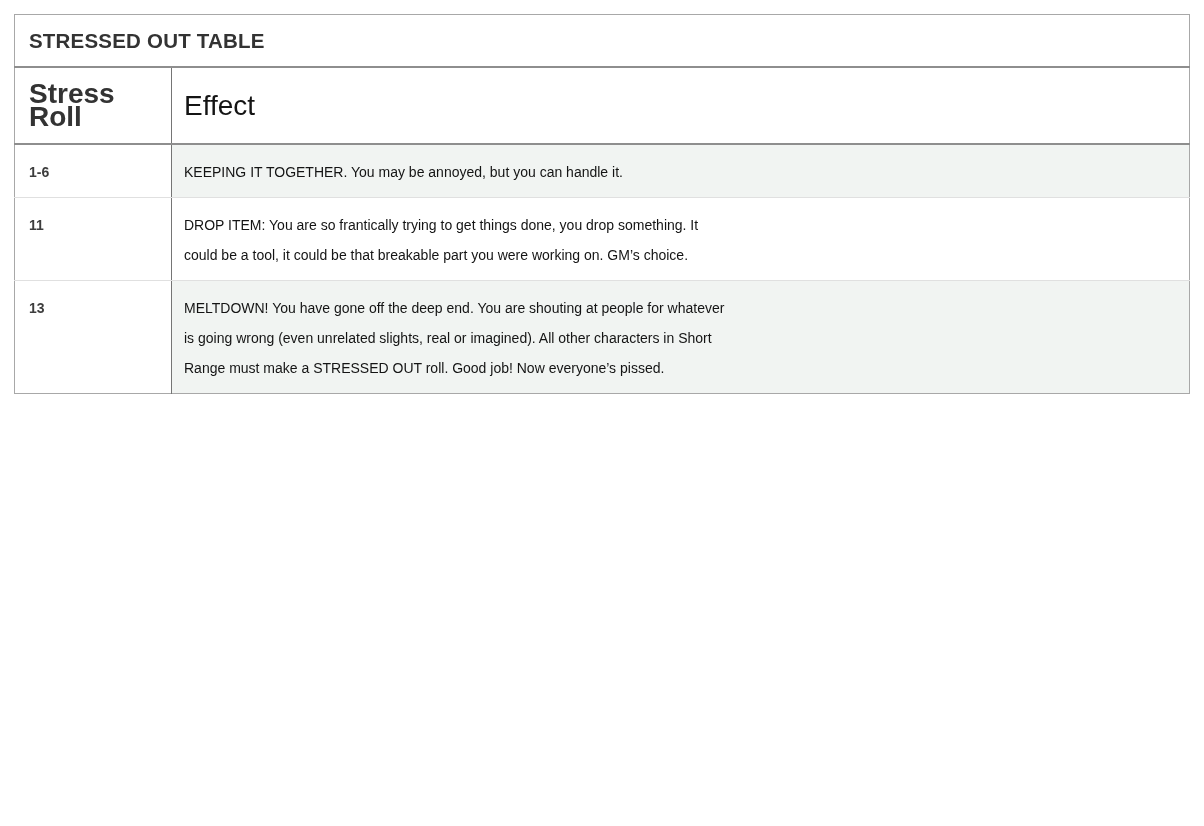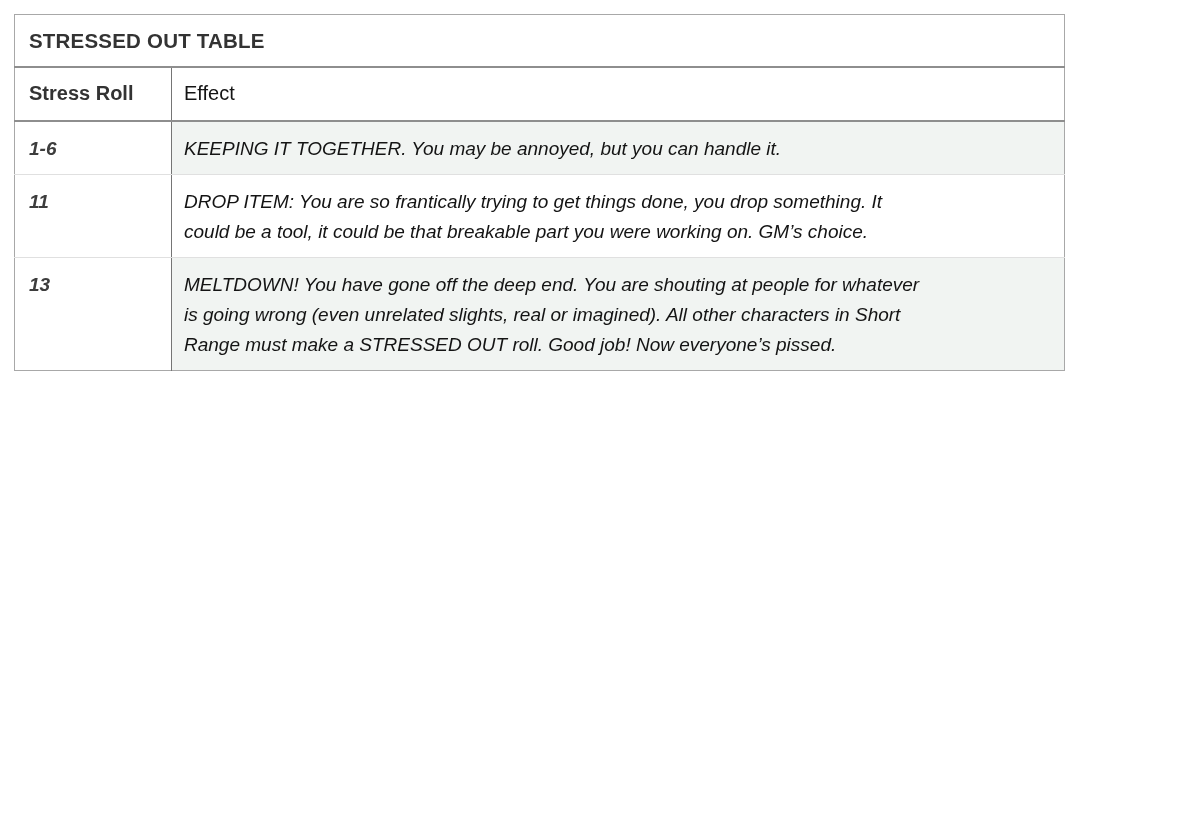--- a/index.html
+++ b/index.html
@@ -8,21 +8,21 @@
     background: #ffffff;
     width: 1204px;
     height: 826px;
     font-family: "Liberation Sans", sans-serif;
     -webkit-font-smoothing: antialiased;
   }
   .stress-table {
     position: absolute;
     left: 14px;
     top: 14px;
-    width: 1051px;
+    width: 1176px;
     border-collapse: collapse;
     border: 1px solid var(--border_outer, #a8a8a8);
     color: var(--text_primary, #141414);
     table-layout: fixed;
   }
   col.col-roll { width: 157px; }
 
   
   .title-cell {
     text-align: left;
@@ -31,44 +31,43 @@
     color: var(--text_secondary, #333333);
     padding: 14px 14px 13px 14px;
     border-bottom: 2px solid var(--rule_dark, #8e8e8e);
     letter-spacing: 0.2px;
     line-height: 24px;
   }
 
   
   .header-row th {
     text-align: left;
-    font-size: 20px;
+    font-size: 28px;
     padding: 14px 12px 15px 12px;
     border-bottom: 2px solid var(--rule_dark, #8e8e8e);
     line-height: 23px;
   }
   .head-roll {
     font-weight: bold;
     color: var(--text_secondary, #333333);
     padding-left: 14px !important;
     border-right: 1px solid var(--divider_dark, #757575);
   }
   .head-effect {
     font-weight: normal;
     color: var(--text_primary, #141414);
   }
 
   
   tbody td {
     vertical-align: top;
-    font-size: 19px;
+    font-size: 14px;
     line-height: 30px;
     padding: 12px 12px 10px 12px;
     border-bottom: 1px solid var(--row_separator, #e0e0e0);
-    font-style: italic;
   }
   tbody tr:last-child td { border-bottom: none; }
   .roll-cell {
     font-weight: bold;
     color: var(--text_roll, #3d3d3d);
     border-right: 1px solid var(--divider_dark, #757575);
     padding-left: 14px !important;
   }
   .effect-cell {
     color: var(--text_primary, #141414);

